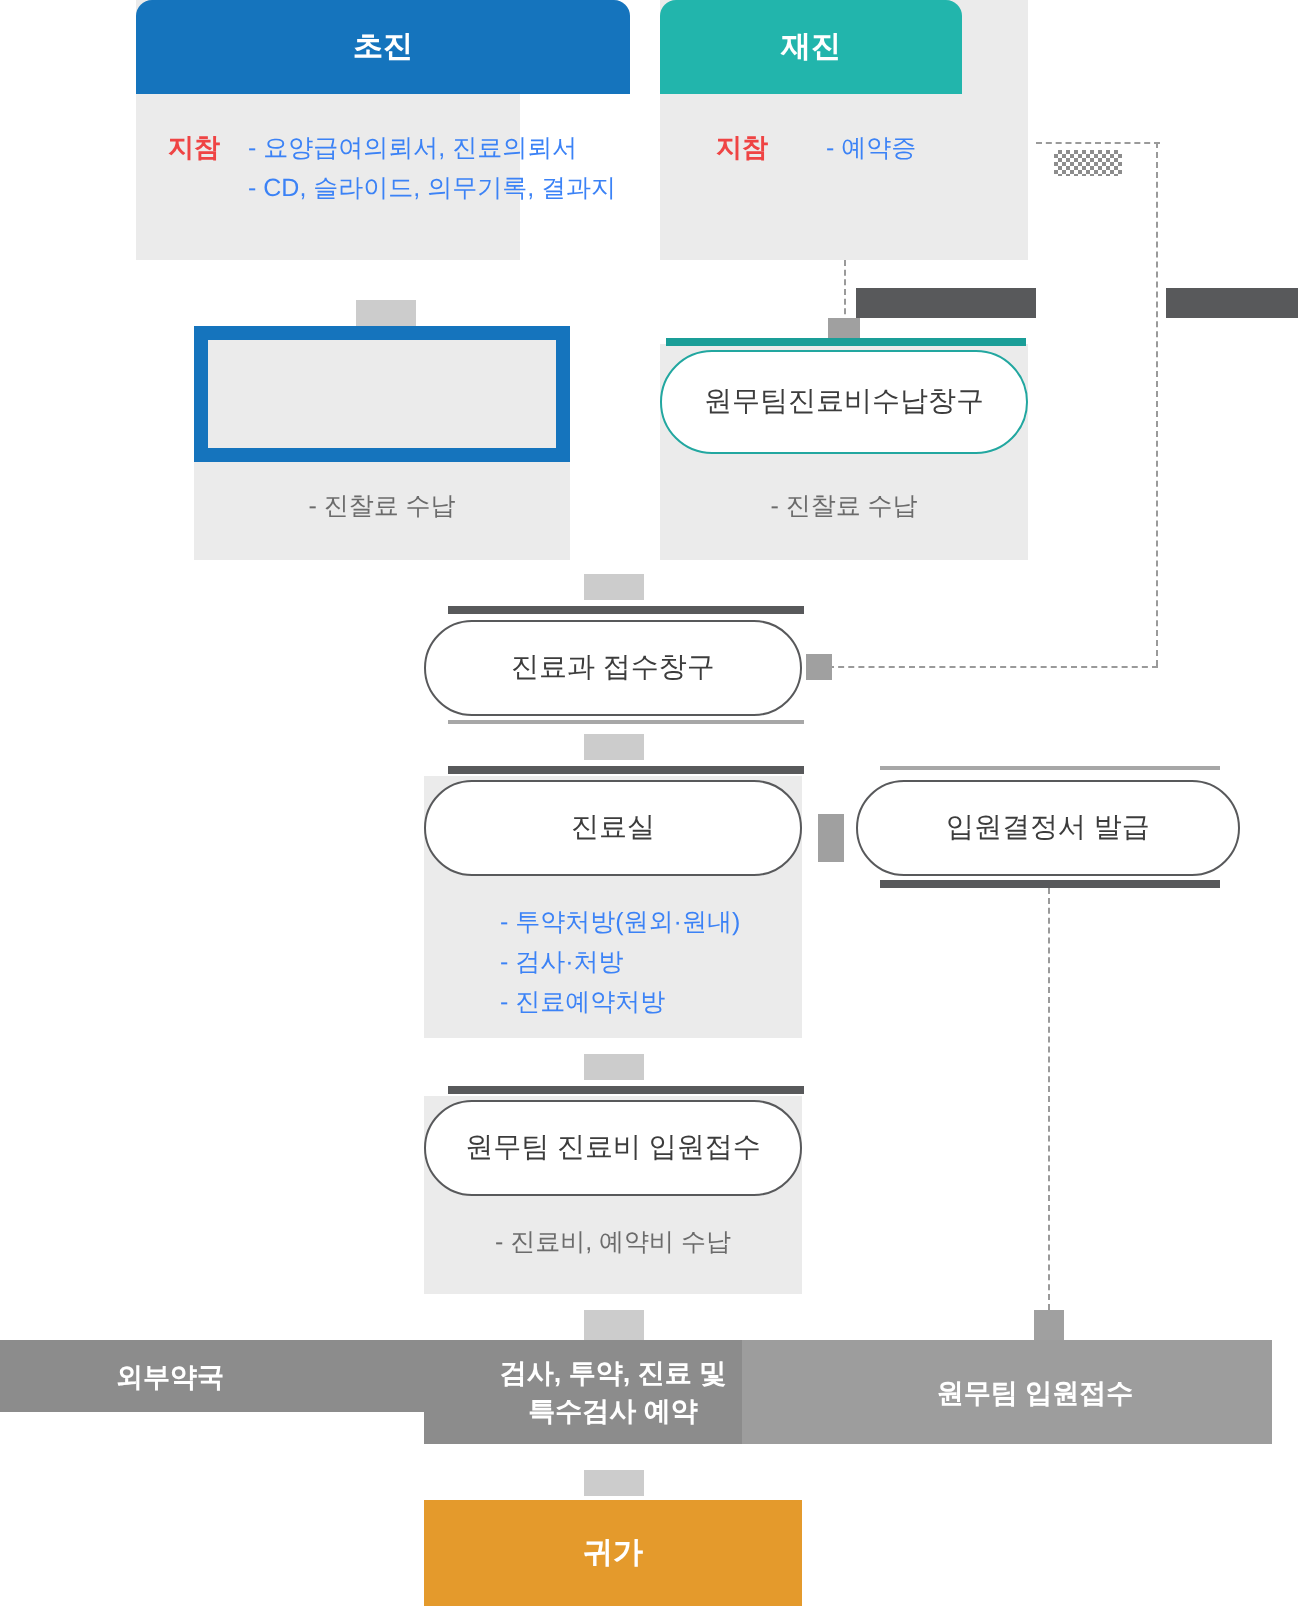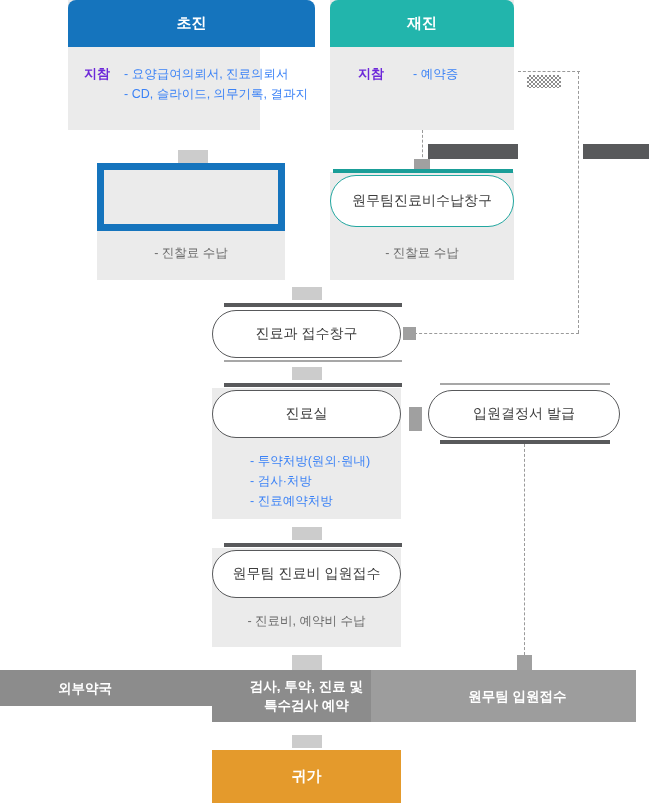--- a/index.html
+++ b/index.html
@@ -30,21 +30,21 @@
     justify-content:center;
     border-radius:8px 8px 0 0;
   }
   .card-head.blue{background:#1574bd;}
   .card-head.teal{background:#22b5ac;}
 
   .note-label{
     position:absolute;
     font-size:13px;
     font-weight:bold;
-    color:#6d28d9;
+    color:#ef4444;
   }
   .note-lines{
     position:absolute;
     font-size:12.5px;
     color:#3b82f6;
     line-height:20px;
     white-space:nowrap;
   }
   .note-lines div{white-space:nowrap;}
 
@@ -164,21 +164,21 @@
   <div class="conn" style="left:178px;top:150px;width:30px;height:13px;"></div>
 
   <div class="panel" style="left:97px;top:163px;width:188px;height:117px;"></div>
   <div class="frame-blue" style="left:97px;top:163px;width:7px;height:68px;"></div>
   <div class="frame-blue" style="left:278px;top:163px;width:7px;height:68px;"></div>
   <div class="frame-blue" style="left:97px;top:163px;width:188px;height:7px;"></div>
   <div class="frame-blue" style="left:97px;top:224px;width:188px;height:7px;"></div>
   <div class="sub-note" style="left:97px;top:245px;width:188px;">- 진찰료 수납</div>
 
   <div class="card-body" style="left:330px;top:0px;width:184px;height:130px;"></div>
-  <div class="card-head teal" style="left:330px;top:0px;width:184px;height:47px;">
+  <div class="card-head teal" style="left:330px;top:0px;width:151px;height:47px;">
     <span>재진</span>
   </div>
   <div class="note-label" style="left:358px;top:65px;font-weight:bold;">지참</div>
   <div class="note-lines" style="left:397px;top:64px;margin-left:16px;">
     <div>- 예약증</div>
   </div>
 
   <div class="dash-h" style="left:518px;top:71px;width:62px;"></div>
   <div class="hatch" style="left:527px;top:75px;width:34px;height:13px;"></div>
   <div class="dash-v" style="left:578px;top:71px;height:262px;"></div>

